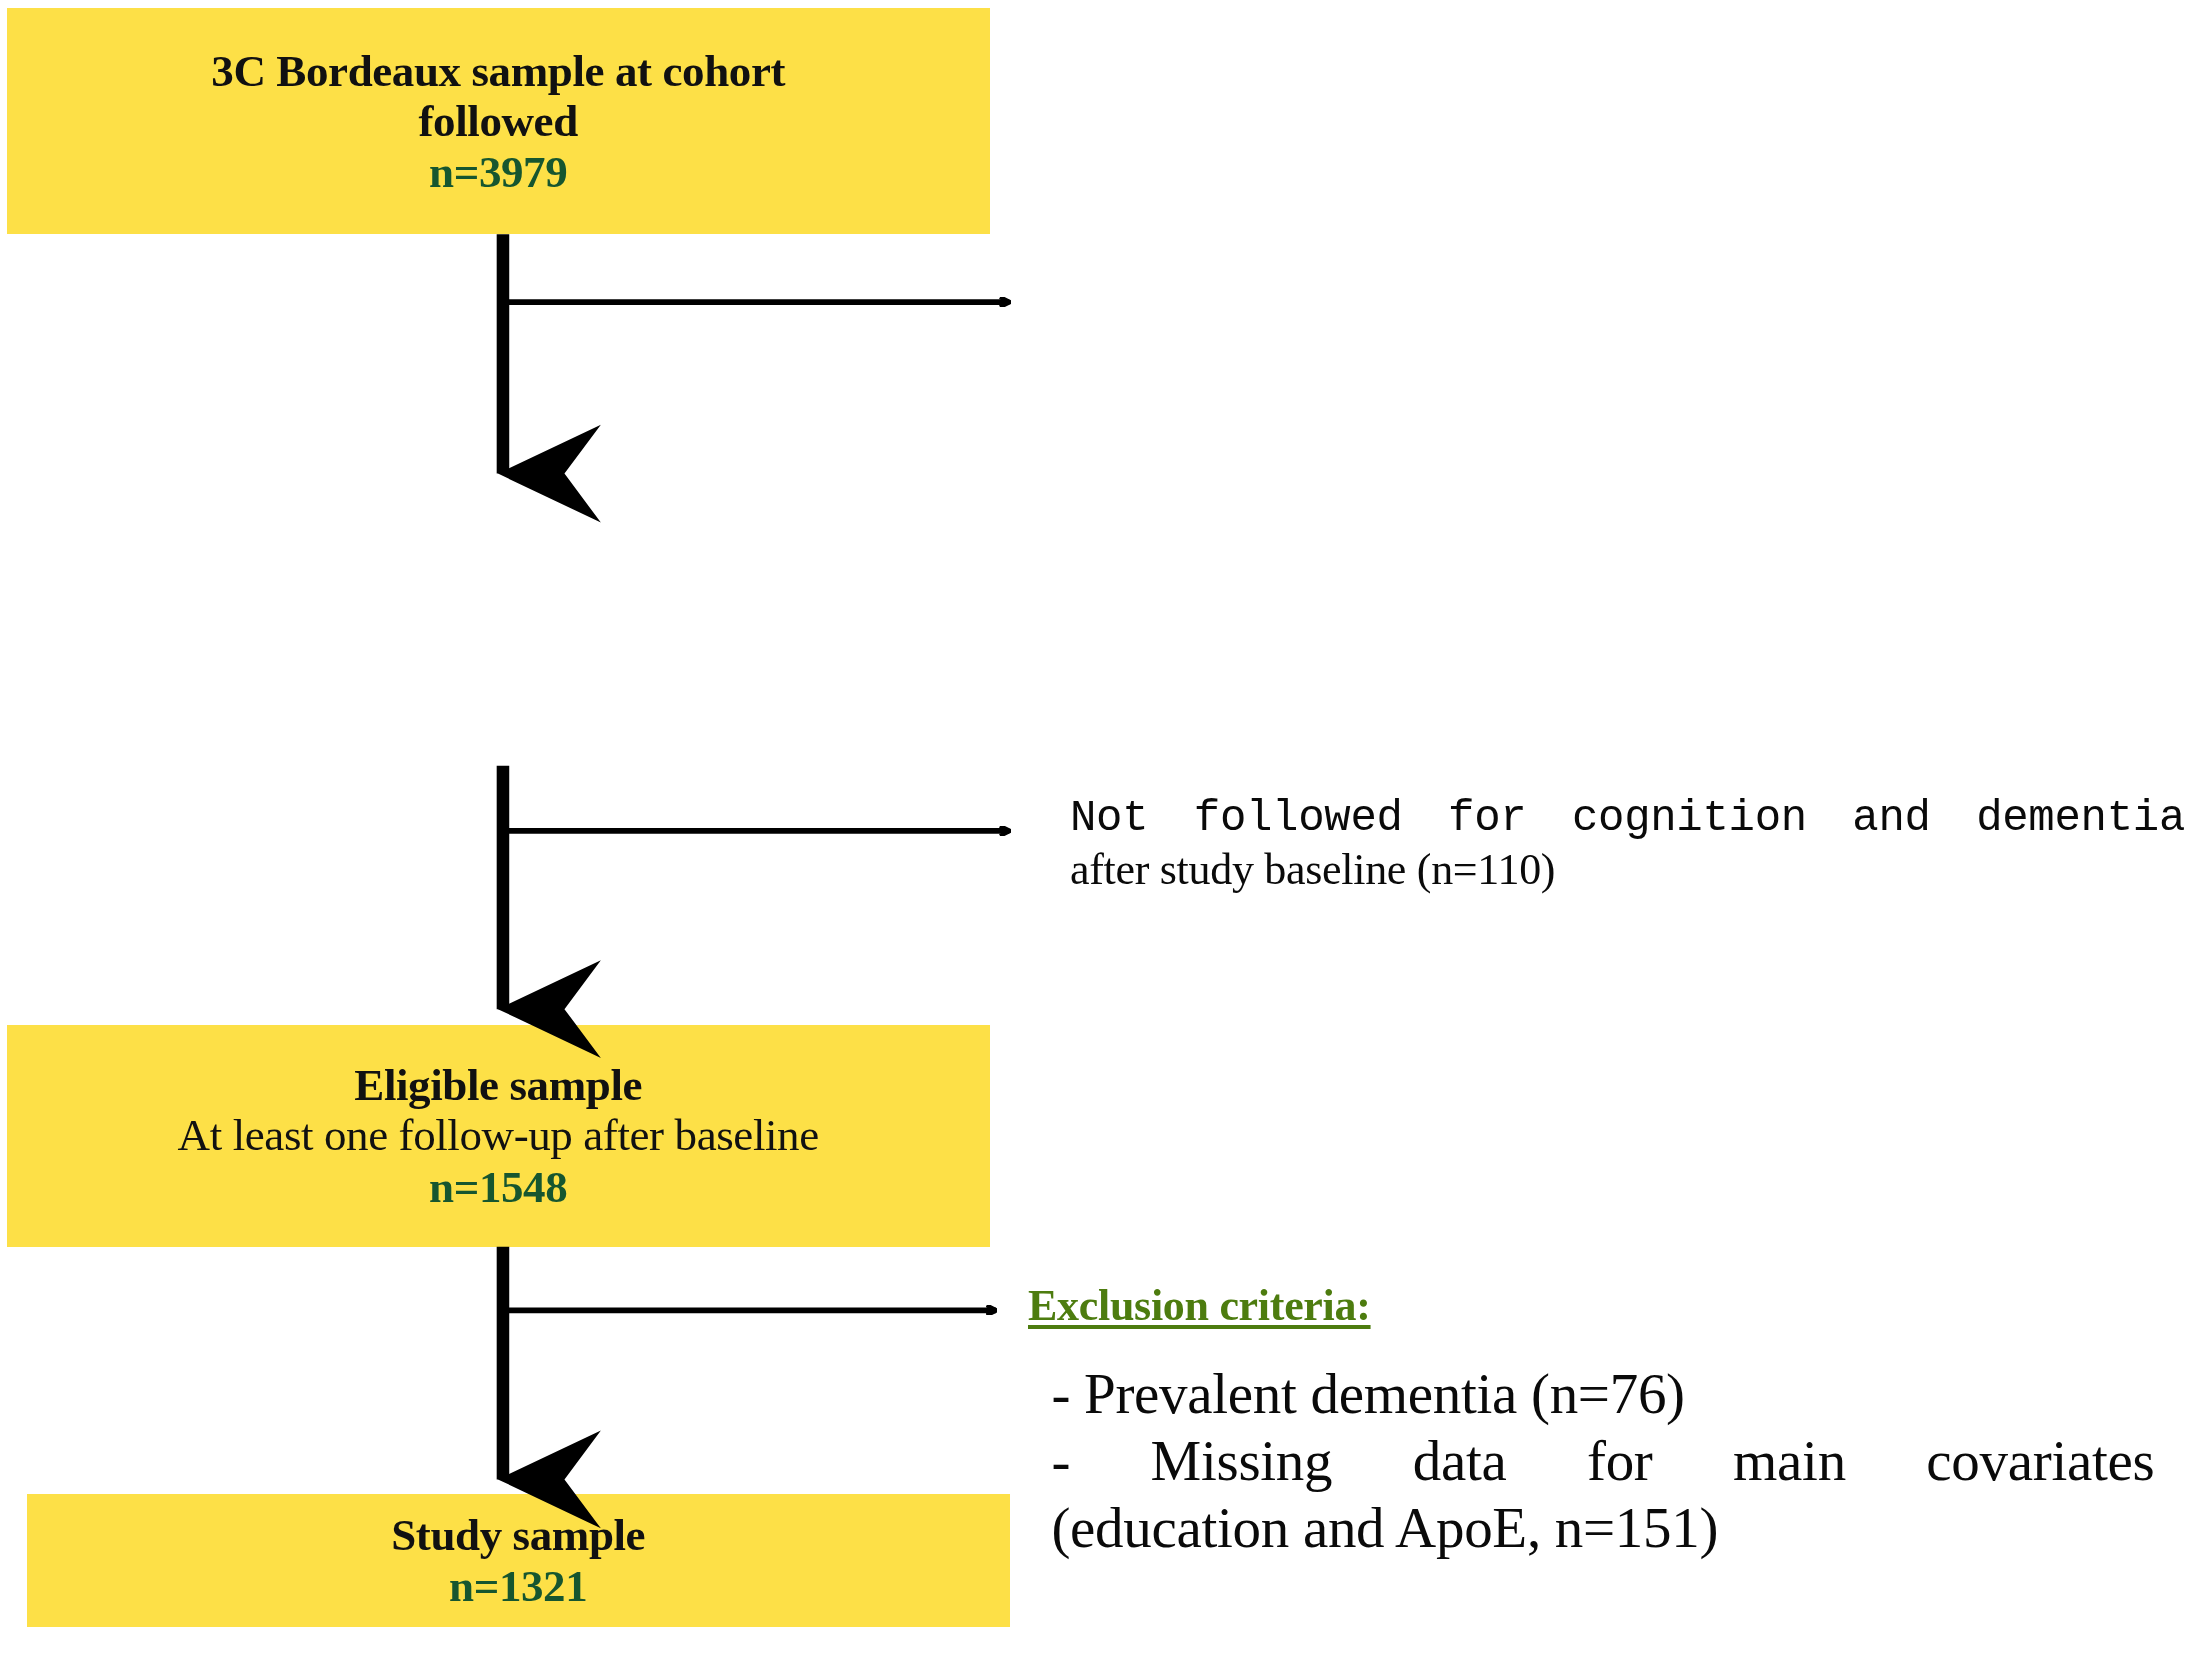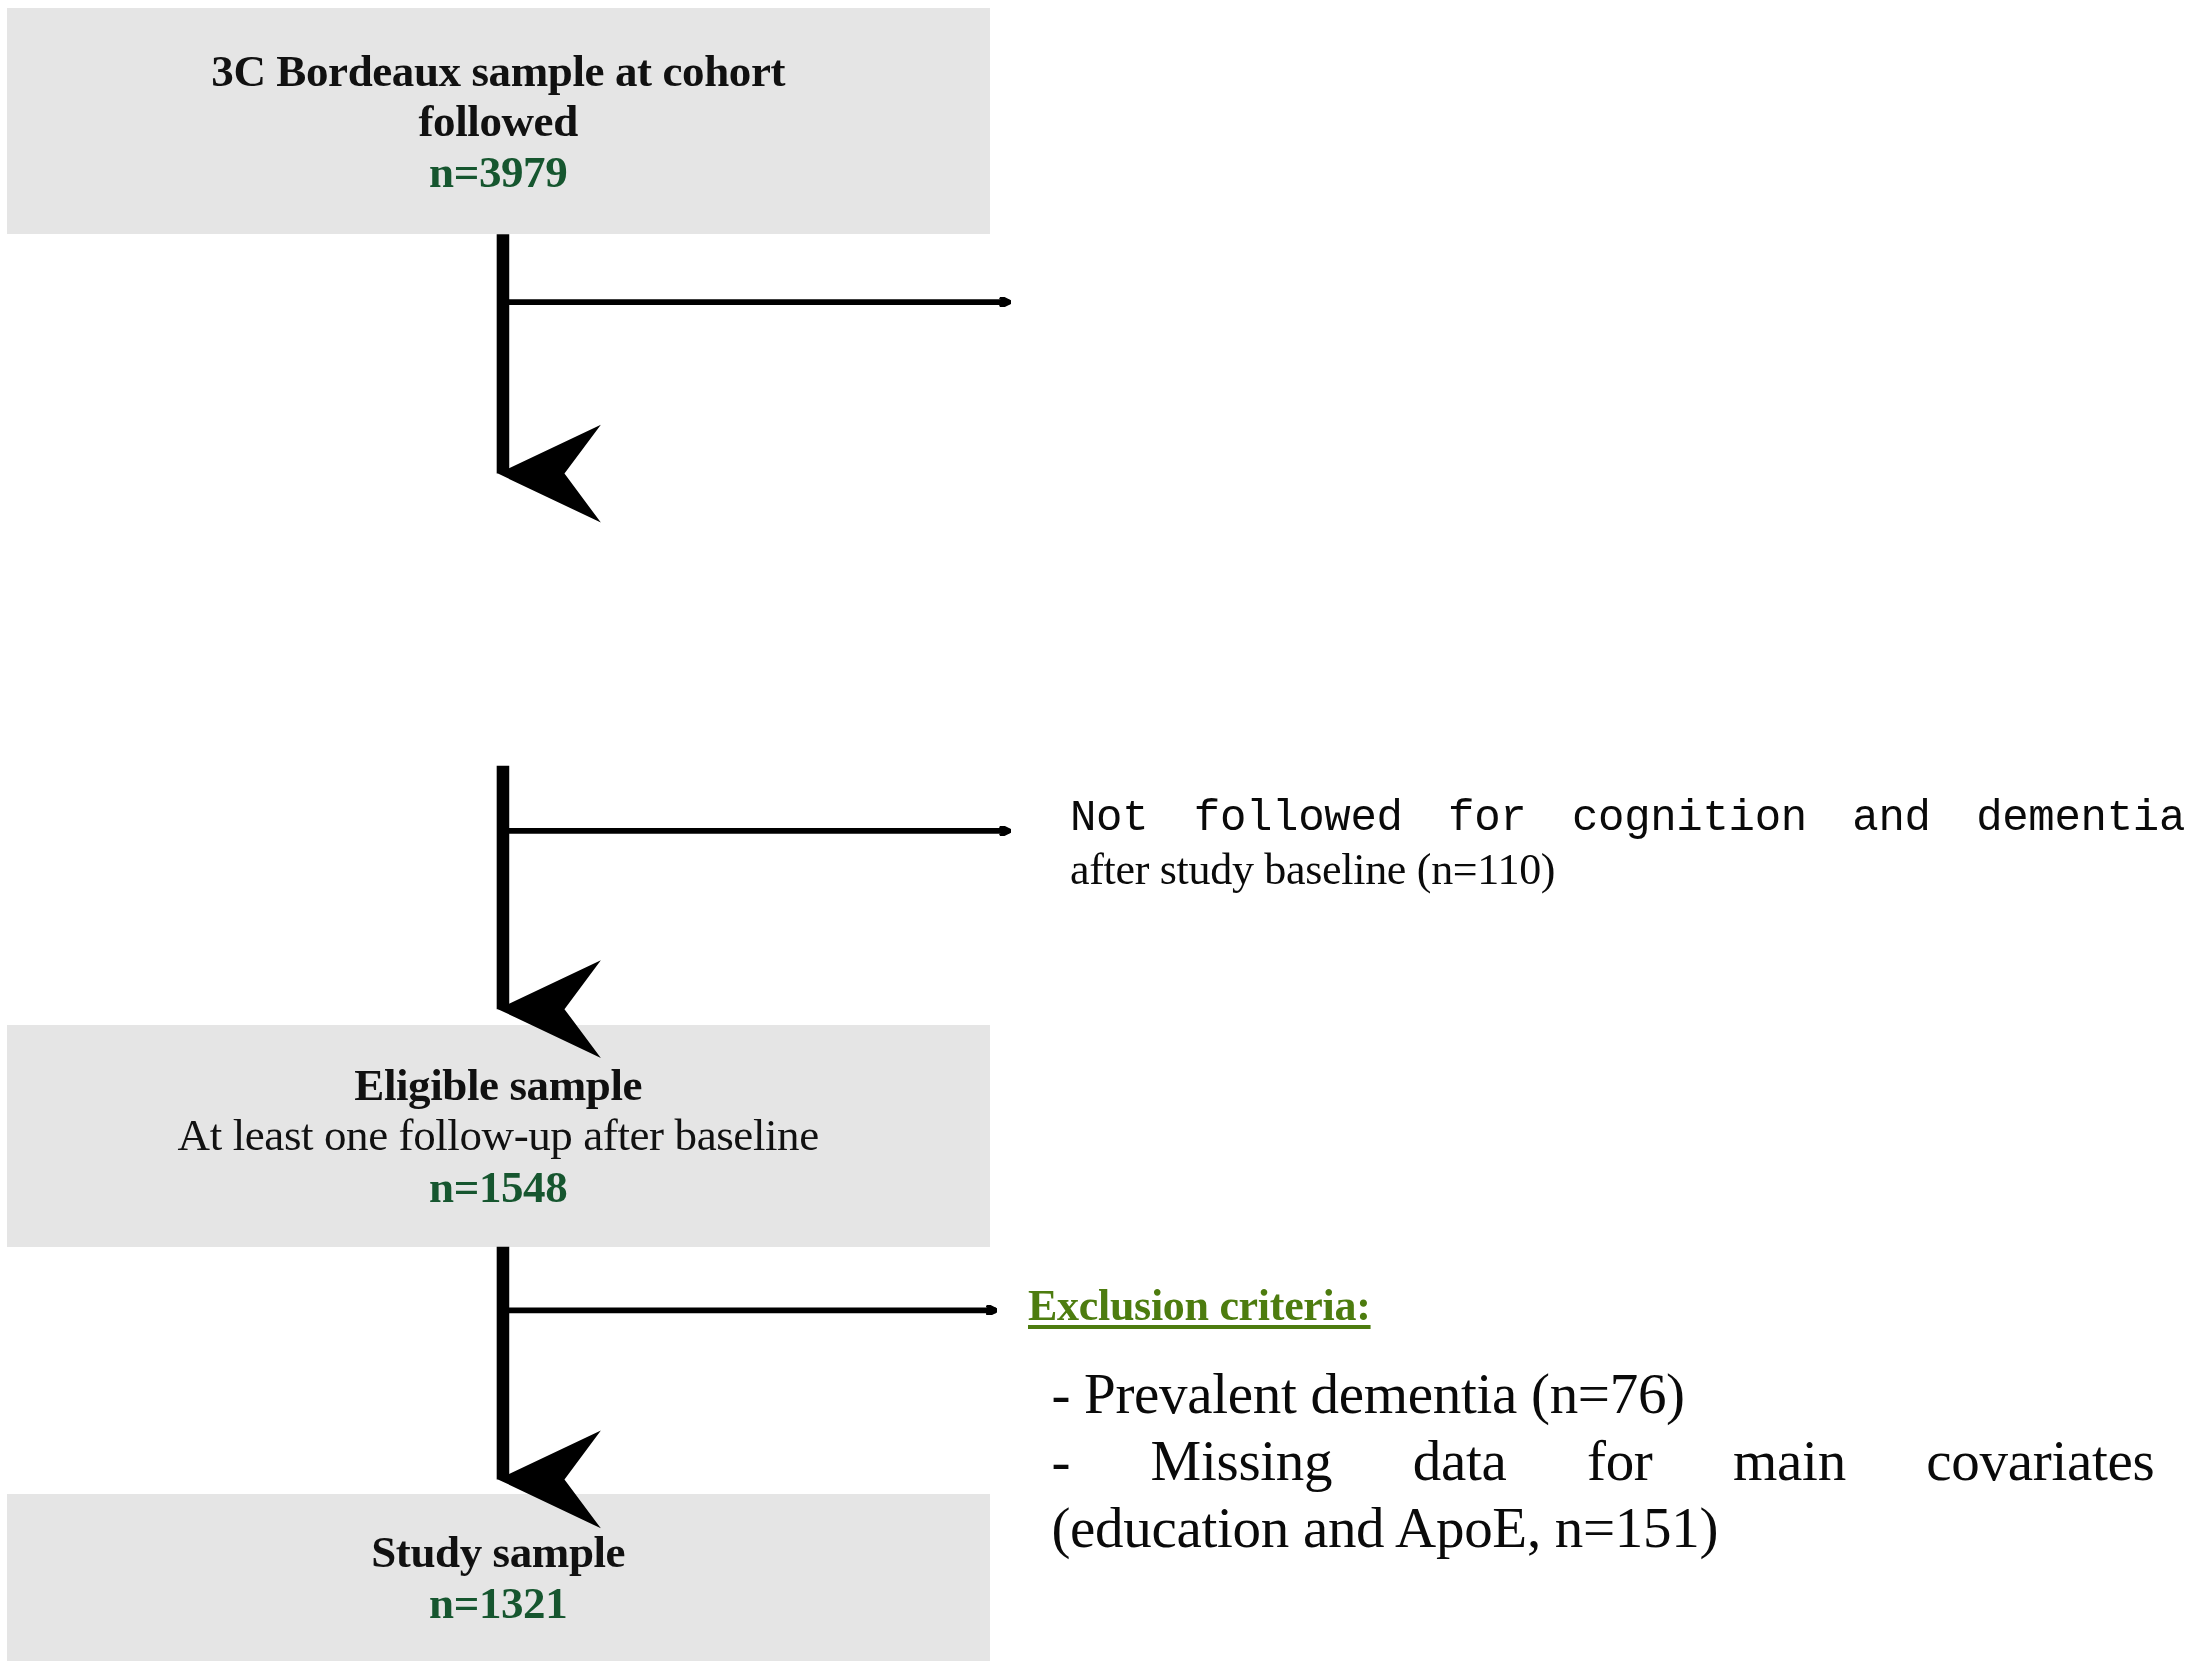--- a/index.html
+++ b/index.html
@@ -22,21 +22,21 @@
     left: 0; top: 0;
     width: 2205px;
     height: 1671px;
   }
 
   
   .flow-box {
     position: absolute;
     left: 6.7px;
     width: 983px;
-    background: #e5e5e5;
+    background: #fde047;
     box-sizing: border-box;
     display: flex;
     flex-direction: column;
     align-items: center;
     justify-content: center;
     text-align: center;
     padding: 0 23px;
   }
   .box-title {
     font-weight: bold;
@@ -56,21 +56,21 @@
     font-weight: bold;
     font-size: 45px;
     line-height: 1.12;
     color: #16562f;
     letter-spacing: -0.4px;
   }
 
   #box-cohort      { top: 8.4px;   height: 226px; }
   #box-population  { top: 490px;  height: 276px; }
   #box-eligible    { top: 1025px; height: 222px; }
-  #box-sample      { top: 1494px; height: 167px; }
+  #box-sample      { top: 1494px; height: 133px; margin-left: 20px; }
 
   
   .connectors {
     position: absolute;
     left: 0; top: 0;
     width: 2205px;
     height: 1671px;
     pointer-events: none;
   }
 

